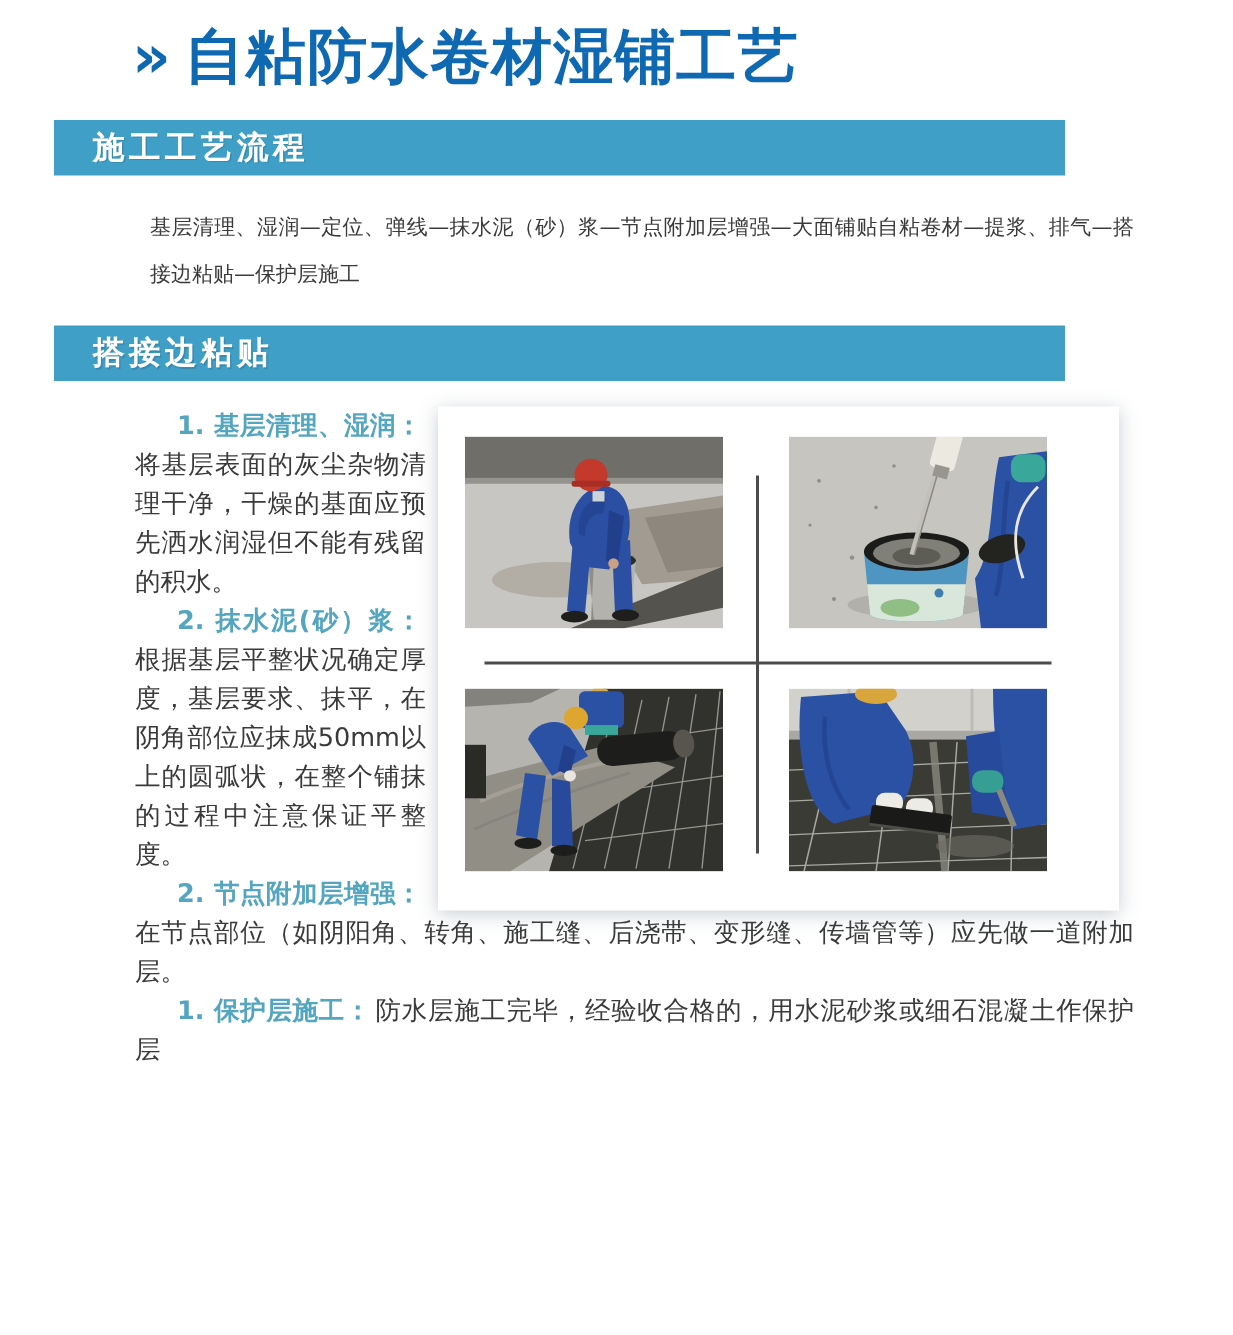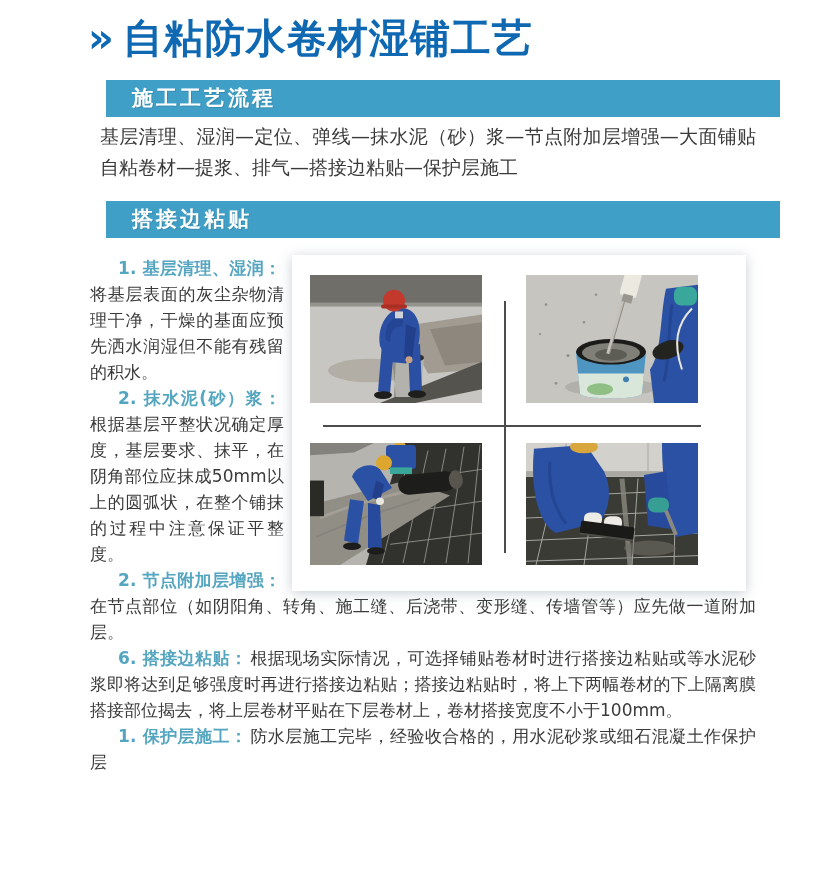--- a/index.html
+++ b/index.html
@@ -8,28 +8,28 @@
     font-family:"DejaVu Sans","Liberation Sans",sans-serif;
     color:#3a3a3a;position:relative;
   }
   .title-row{
     margin:14px 60px 18px 88px;
     font-size:40px;font-weight:bold;color:#0e68b2;
     letter-spacing:1px;line-height:48px;white-space:nowrap;
   }
   .title-row .chev{margin-right:8px;font-weight:bold;}
   .banner{
-    margin-left:106px;width:674px;height:37px;line-height:37px;
+    margin-left:36px;width:674px;height:37px;line-height:37px;
     background:#3f9fc6;color:#ffffff;font-size:21px;font-weight:bold;
     letter-spacing:3px;padding-left:26px;box-sizing:border-box;
     text-shadow:1px 1px 0 rgba(0,0,0,0.12);
   }
   .flow-text{
-    margin:4px 66px 18px 100px;
-    font-size:19px;line-height:31px;text-align:justify;
+    margin:20px 66px 18px 100px;
+    font-size:14px;line-height:31px;text-align:justify;
   }
   .content{
     margin:17px 66px 0 90px;
     font-size:17px;line-height:26px;text-align:justify;
   }
   .content p{margin:0;text-indent:1.65em;}
   .content .head{color:#54a5c0;padding-right:3px;font-weight:bold;}
   .photo-card{
     float:right;width:454px;height:336px;margin:0 10px 0 8px;
     background:#ffffff;position:relative;
@@ -187,15 +187,14 @@
         <line x1="140" y1="72" x2="150" y2="98" stroke="#8a897f" stroke-width="4"></line>
       </svg>
     </div>
     <div class="vline"></div>
     <div class="hline"></div>
   </div>
 
   <p><span class="head">1. 基层清理、湿润：</span><span>将基层表面的灰尘杂物清理干净，干燥的基面应预先洒水润湿但不能有残留的积水。</span></p>
   <p><span class="head">2. 抹水泥(砂）浆：</span><span>根据基层平整状况确定厚度，基层要求、抹平，在阴角部位应抹成50mm以上的圆弧状，在整个铺抹的过程中注意保证平整度。</span></p>
   <p><span class="head">2. 节点附加层增强：</span><span>在节点部位（如阴阳角、转角、施工缝、后浇带、变形缝、传墙管等）应先做一道附加层。</span></p>
-  <p><span class="head">6. 搭接边粘贴：</span><span>根据现场实际情况，可选择铺贴卷材时进行搭接边粘贴或等水泥砂浆即将达到足够强度时再进行搭接边粘贴；搭接边粘贴时，将上下两幅卷材的下上隔离膜搭接部位揭去，将上层卷材平贴在下层卷材上，卷材搭接宽度不小于100mm。</span></p>
   <p><span class="head">1. 保护层施工：</span><span>防水层施工完毕，经验收合格的，用水泥砂浆或细石混凝土作保护层</span></p>
 </div>
 
 </body></html>

